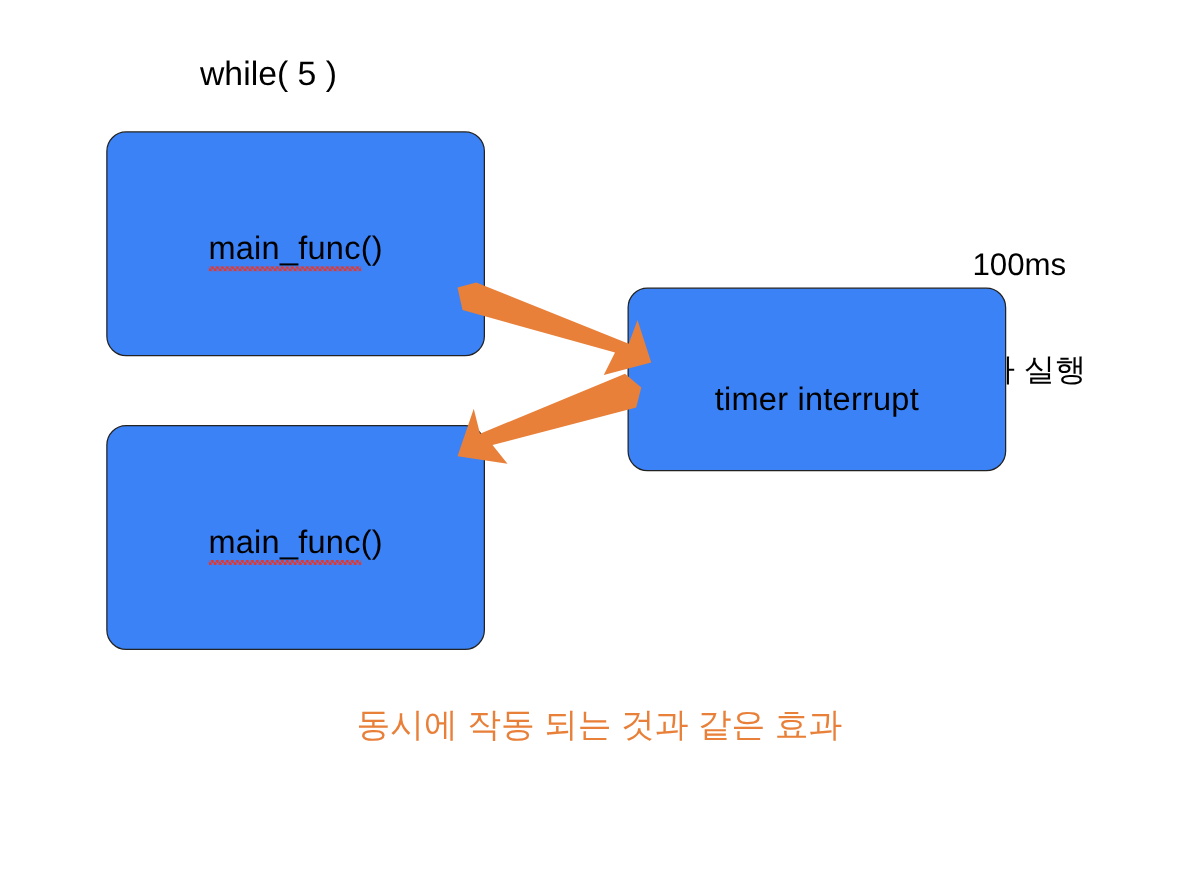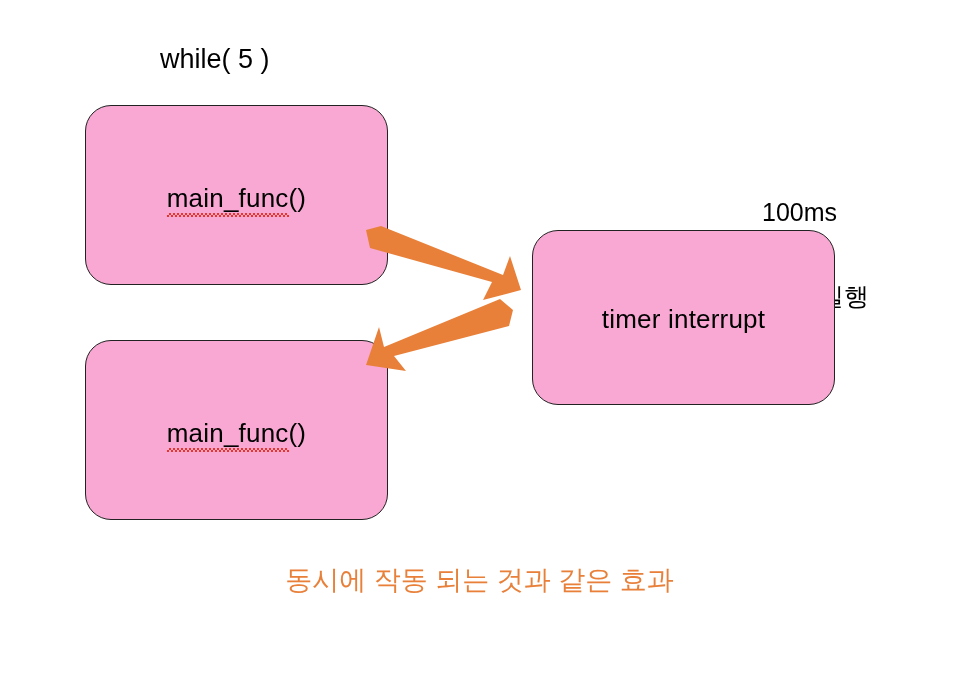--- a/index.html
+++ b/index.html
@@ -15,26 +15,26 @@
     overflow: hidden;
     font-family: "Liberation Sans", "DejaVu Sans", sans-serif;
     color: #000000;
   }
 
   
   .rbox {
     position: absolute;
     box-sizing: border-box;
     border: 1.4px solid #222222;
-    border-radius: 26px;
-    background: #f9a8d4;
+    border-radius: 16px;
+    background: #3b82f6;
   }
   #box-main-func-1 { left: 85px;  top: 105px; width: 303px; height: 180px; }
   #box-main-func-2 { left: 85px;  top: 340px; width: 303px; height: 180px; }
-  #box-timer       { left: 532px; top: 230px; width: 303px; height: 175px; }
+  #box-timer       { left: 502px; top: 230px; width: 303px; height: 147px; }
 
   
   .box-label {
     position: absolute;
     left: 0;
     width: 100%;
     text-align: center;
     font-size: 26px;
     line-height: 1.1;
     letter-spacing: 0.2px;
@@ -66,21 +66,21 @@
   
   .caption {
     position: absolute;
     white-space: pre;
     font-size: 26px;
     line-height: 1.12;
     color: #000000;
   }
   #caption-while        { left: 160px; top: 44px;  font-size: 27px; }
   #caption-timer-kr     { left: 518px; top: 175px; font-size: 27px; }
-  #caption-period       { left: 762px; top: 142px; font-size: 25px; }
+  #caption-period       { left: 762px; top: 142px; font-size: 25px; text-align: center; }
 
   #caption-effect {
     position: absolute;
     left: 0;
     top: 562px;
     width: 100%;
     text-align: center;
     font-size: 27px;
     color: #e8803a;
     white-space: pre;

